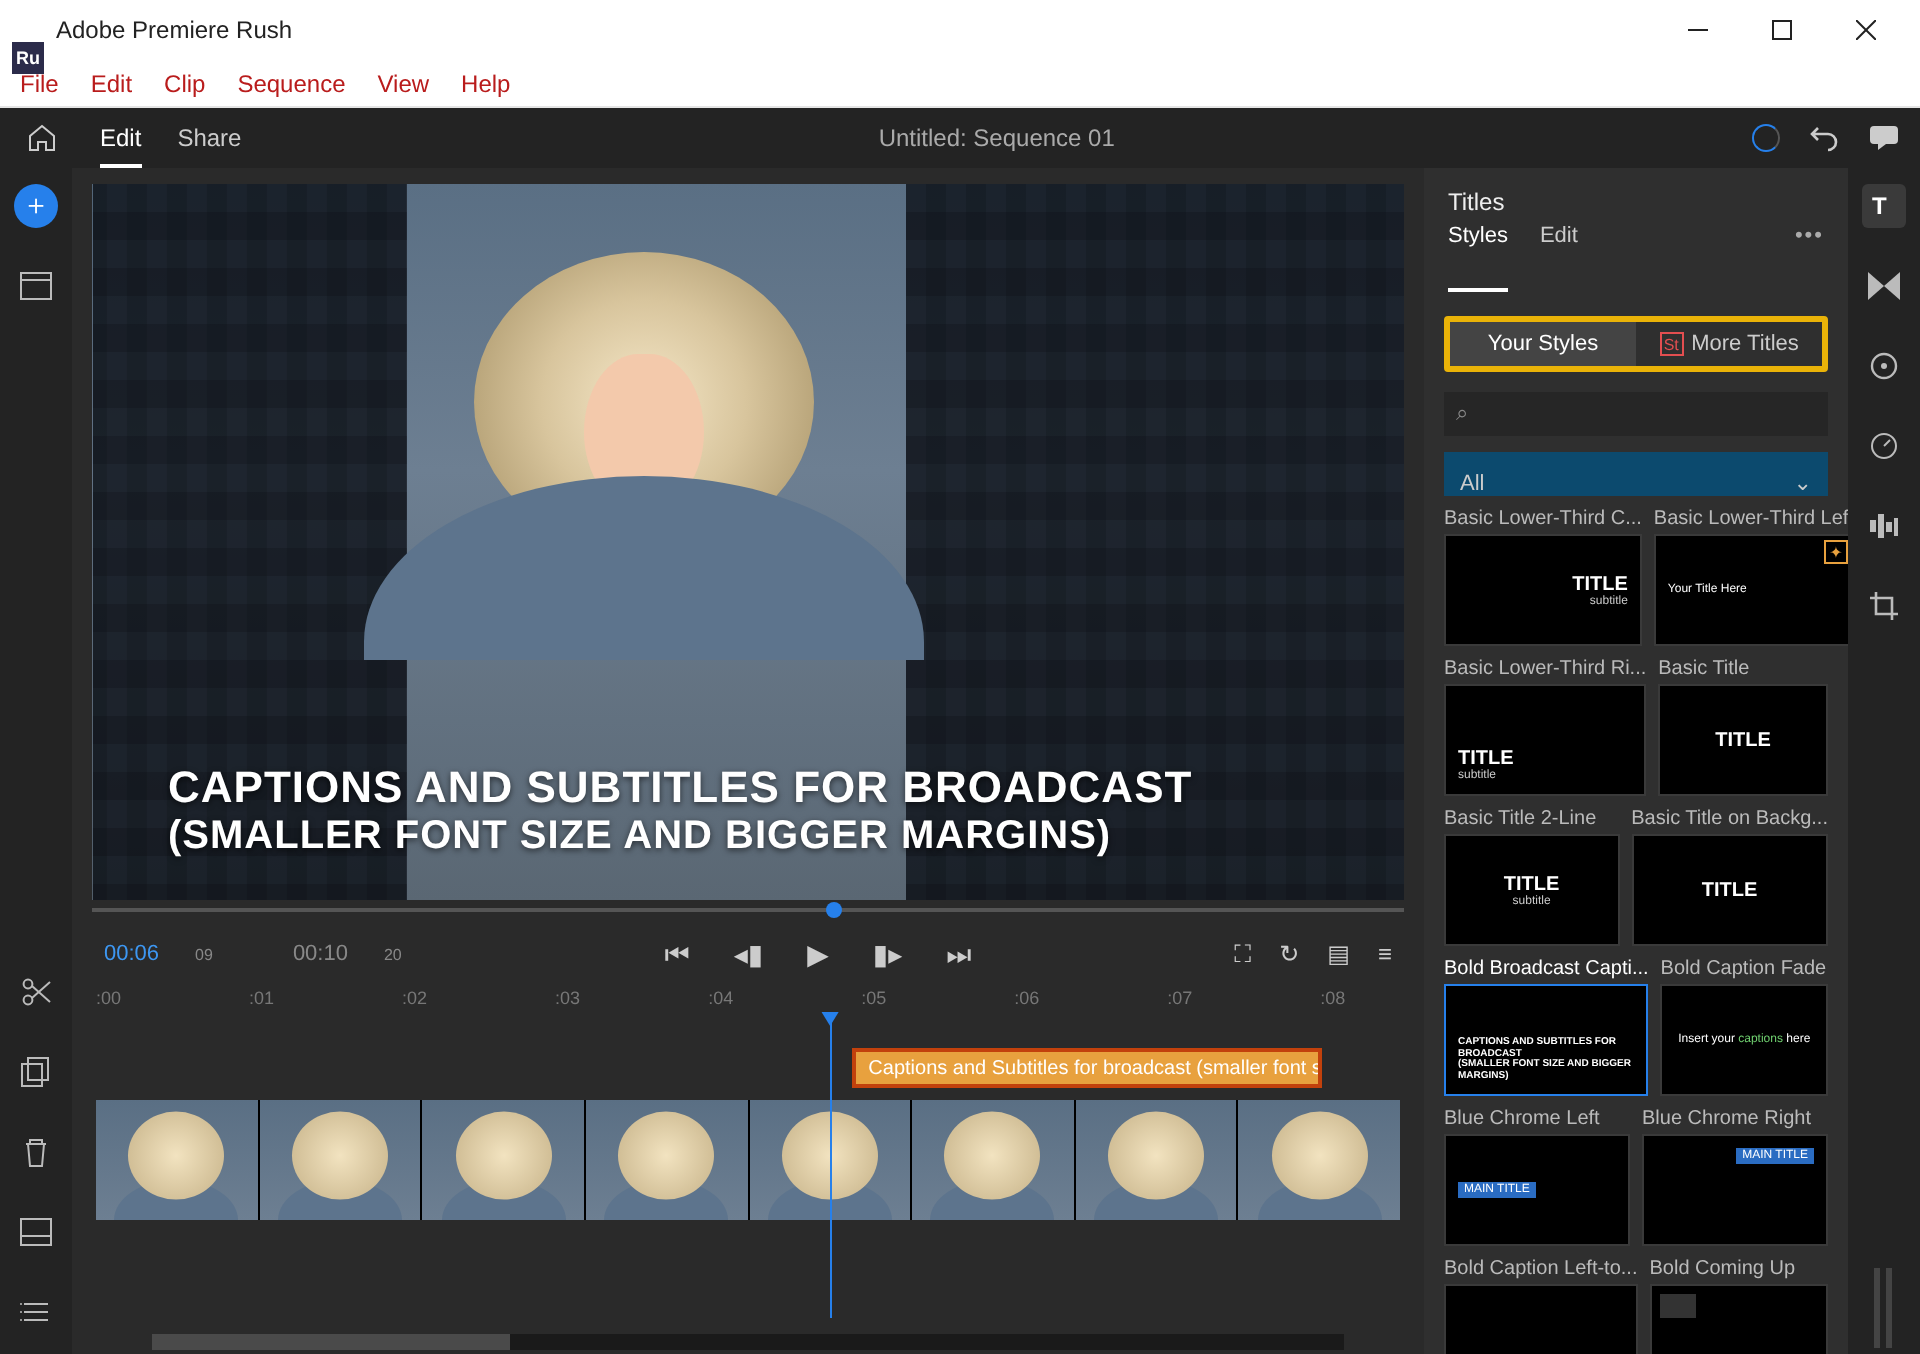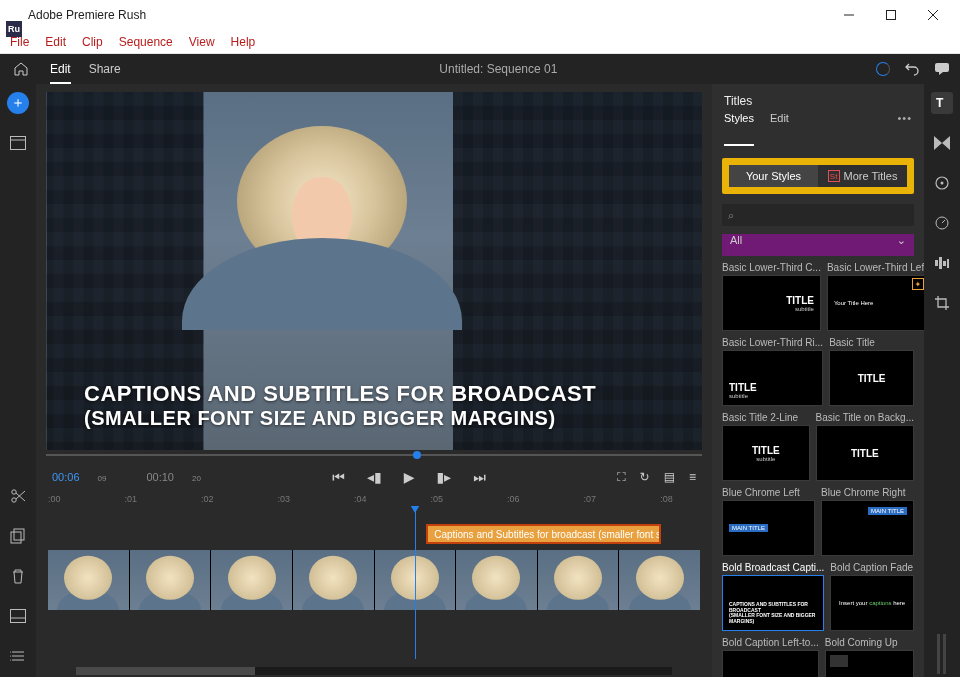--- a/index.html
+++ b/index.html
@@ -52,27 +52,27 @@
   .thumb::after{ content:''; position:absolute; left:50%; top:50%; width:48px; height:44px; border-radius:50%; background:radial-gradient(circle,#f2e3c0,#c5b187); transform:translate(-50%,-55%);}
   .thumb::before{ content:''; position:absolute; left:50%; bottom:0; width:62px; height:20px; background:#5d748d; border-radius:50% 50% 0 0/100% 100% 0 0; transform:translateX(-50%);}
   .hscroll { height:8px; margin:0 40px 2px 40px; background:#1a1a1a;}
   .hscroll .bar { height:100%; width:30%; background:#4a4a4a;}
   .right-panel { width: 212px; background: #2f2f2f; display: flex; flex-direction: column; font-size: 11px; color: #ccc; }
   .rp-head { padding: 10px 12px 4px 12px; color:#eee; font-size:12px;}
   .rp-tabs { display:flex; gap:16px; padding:0 12px 6px 12px; }
   .rp-tabs .t { padding-bottom:20px;}
   .rp-tabs .t.active { color:#fff; border-bottom:2px solid #fff;}
   .rp-tabs .more { margin-left:auto; color:#aaa; letter-spacing:1px;}
-  .seg { display:flex; margin:6px 10px; border:7px solid #eab308; border-radius:2px; overflow:hidden;}
+  .seg { display:flex; margin:6px 10px; border:3px solid #eab308; border-radius:2px; overflow:hidden;}
   .seg div { flex:1; text-align:center; padding:5px 0; font-size:11px;}
   .seg .sel { background:#444; color:#fff;}
   .seg .stock { display:flex; gap:4px; align-items:center; justify-content:center;}
   .st-ic { width:12px;height:12px; border:1px solid #e34e50;color:#e34e50;font-size:8px;display:flex;align-items:center;justify-content:center;}
   .search { margin:4px 10px; height:22px; background:#262626; display:flex; align-items:center; padding:0 6px; color:#888;}
-  .filter { margin:4px 10px 6px 10px; height:22px; background:#701a75; display:flex; align-items:flex-start; justify-content:space-between; padding:0 8px;}
+  .filter { margin:4px 10px 6px 10px; height:22px; background:#0c4a6e; display:flex; align-items:flex-end; justify-content:space-between; padding:0 8px;}
   .grid { flex:1; overflow-y:auto; padding:0 10px 6px 10px;}
   .grid::-webkit-scrollbar{width:6px;} .grid::-webkit-scrollbar-thumb{background:#555;}
   .row2 { display:grid; grid-template-columns:1fr 1fr; gap:6px; margin-bottom:6px;}
   .card { display:flex; flex-direction:column; gap:2px;}
   .card .lbl { font-size:10px; color:#bbb; white-space:nowrap; overflow:hidden; text-overflow:ellipsis;}
   .card.sellbl .lbl { color:#fff;}
   .tile { height:56px; background:#000; position:relative; border:1px solid #3a3a3a; display:flex; align-items:flex-end; padding:6px; overflow:hidden;}
   .tile.sel { border:1px solid #2680eb;}
   .tile .tt { color:#fff; font-size:7px; line-height:1.1;}
   .tile .bt { color:#fff; font-size:10px; font-weight:bold;}
@@ -335,52 +335,52 @@
             </div>
           </div>
           <div class="card">
             <div class="lbl">Basic Title on Backg...</div>
             <div class="tile" style="align-items: center;">
               <div class="ctr bt">TITLE</div>
             </div>
           </div>
         </div>
         <div class="row2">
-          <div class="card">
-            <div class="lbl">Blue Chrome Left</div>
-            <div class="tile" style="align-items: center;">
-              <div class="chip">MAIN TITLE</div>
-            </div>
-          </div>
-          <div class="card">
-            <div class="lbl">Blue Chrome Right</div>
-            <div class="tile" style="align-items: flex-start; justify-content: flex-end;">
-              <div class="chip">MAIN TITLE</div>
-            </div>
-          </div>
-        </div>
-        <div class="row2">
           <div class="card sellbl">
             <div class="lbl">Bold Broadcast Capti...</div>
             <div class="tile sel">
               <div>
                 <div class="tt" style="font-size:5px;font-weight:bold;">CAPTIONS AND SUBTITLES FOR BROADCAST</div>
                 <div class="tt" style="font-size:5px;font-weight:bold;">(SMALLER FONT SIZE AND BIGGER MARGINS)</div>
               </div>
             </div>
           </div>
           <div class="card">
             <div class="lbl">Bold Caption Fade</div>
             <div class="tile" style="align-items: center; justify-content: center;">
               <div class="tt" style="font-size:6px;">Insert your <span style="color:#6fd06f">captions</span> here</div>
             </div>
           </div>
         </div>
         <div class="row2">
           <div class="card">
+            <div class="lbl">Blue Chrome Left</div>
+            <div class="tile" style="align-items: center;">
+              <div class="chip">MAIN TITLE</div>
+            </div>
+          </div>
+          <div class="card">
+            <div class="lbl">Blue Chrome Right</div>
+            <div class="tile" style="align-items: flex-start; justify-content: flex-end;">
+              <div class="chip">MAIN TITLE</div>
+            </div>
+          </div>
+        </div>
+        <div class="row2">
+          <div class="card">
             <div class="lbl">Bold Caption Left-to...</div>
             <div class="tile">
               <div class="tt" style="font-size:6px;">Insert your <span style="color:#6fbce0">captions</span> here</div>
             </div>
           </div>
           <div class="card">
             <div class="lbl">Bold Coming Up</div>
             <div class="tile">
               <div style="position:absolute;left:4px;top:4px;width:18px;height:12px;background:#333;"></div>
             </div>

